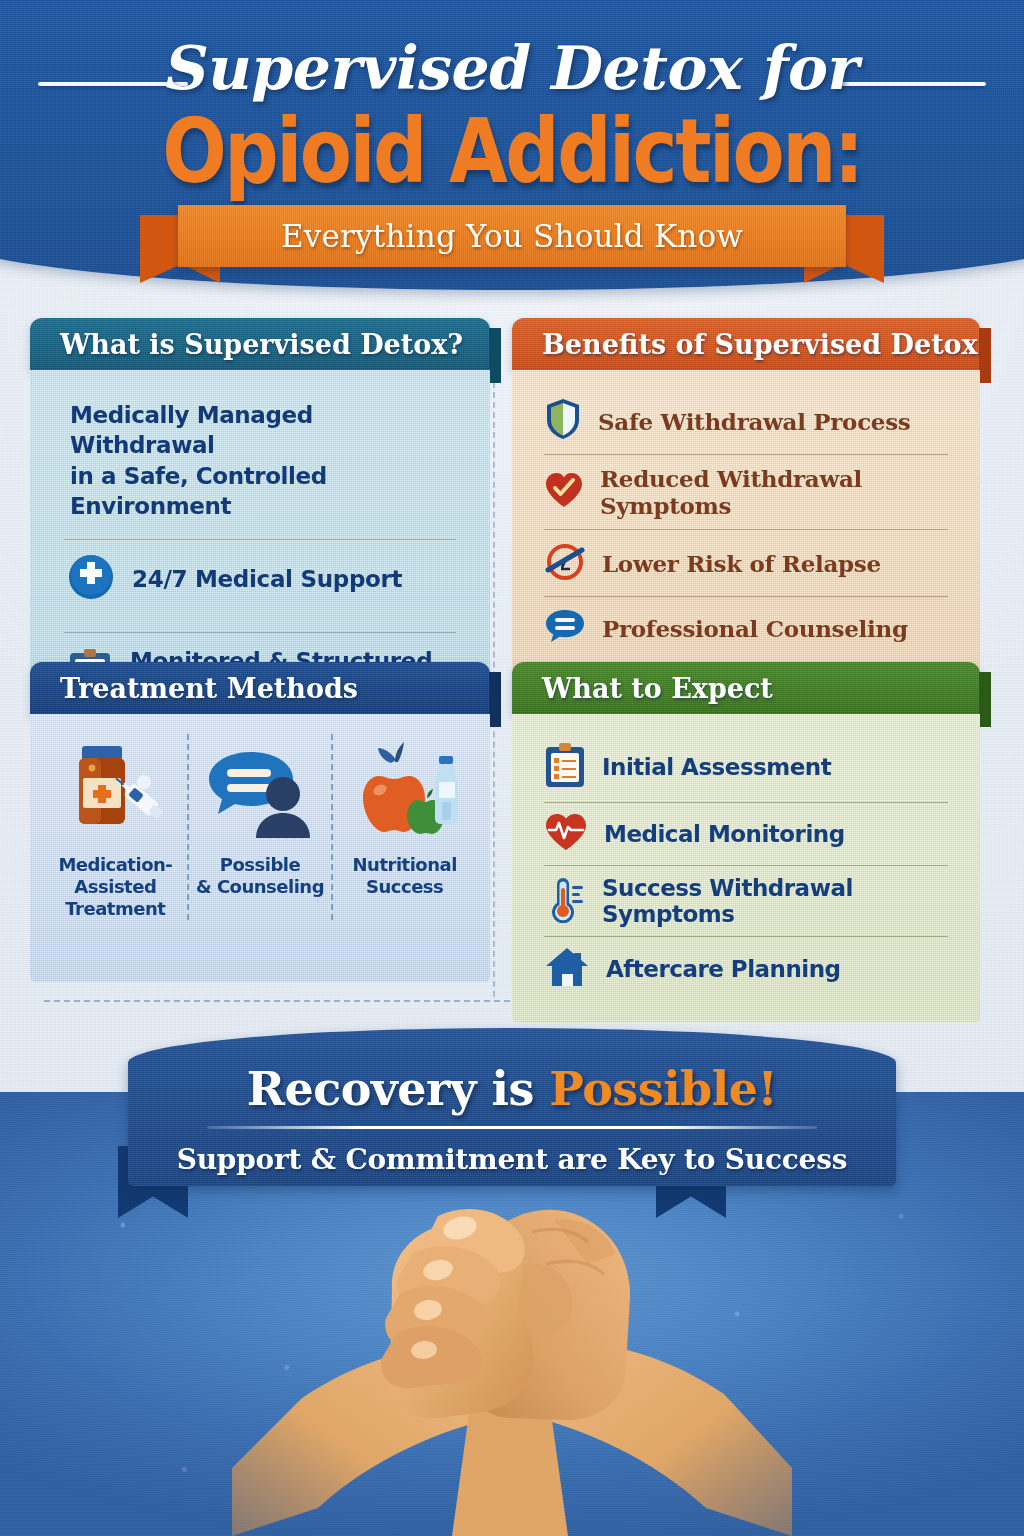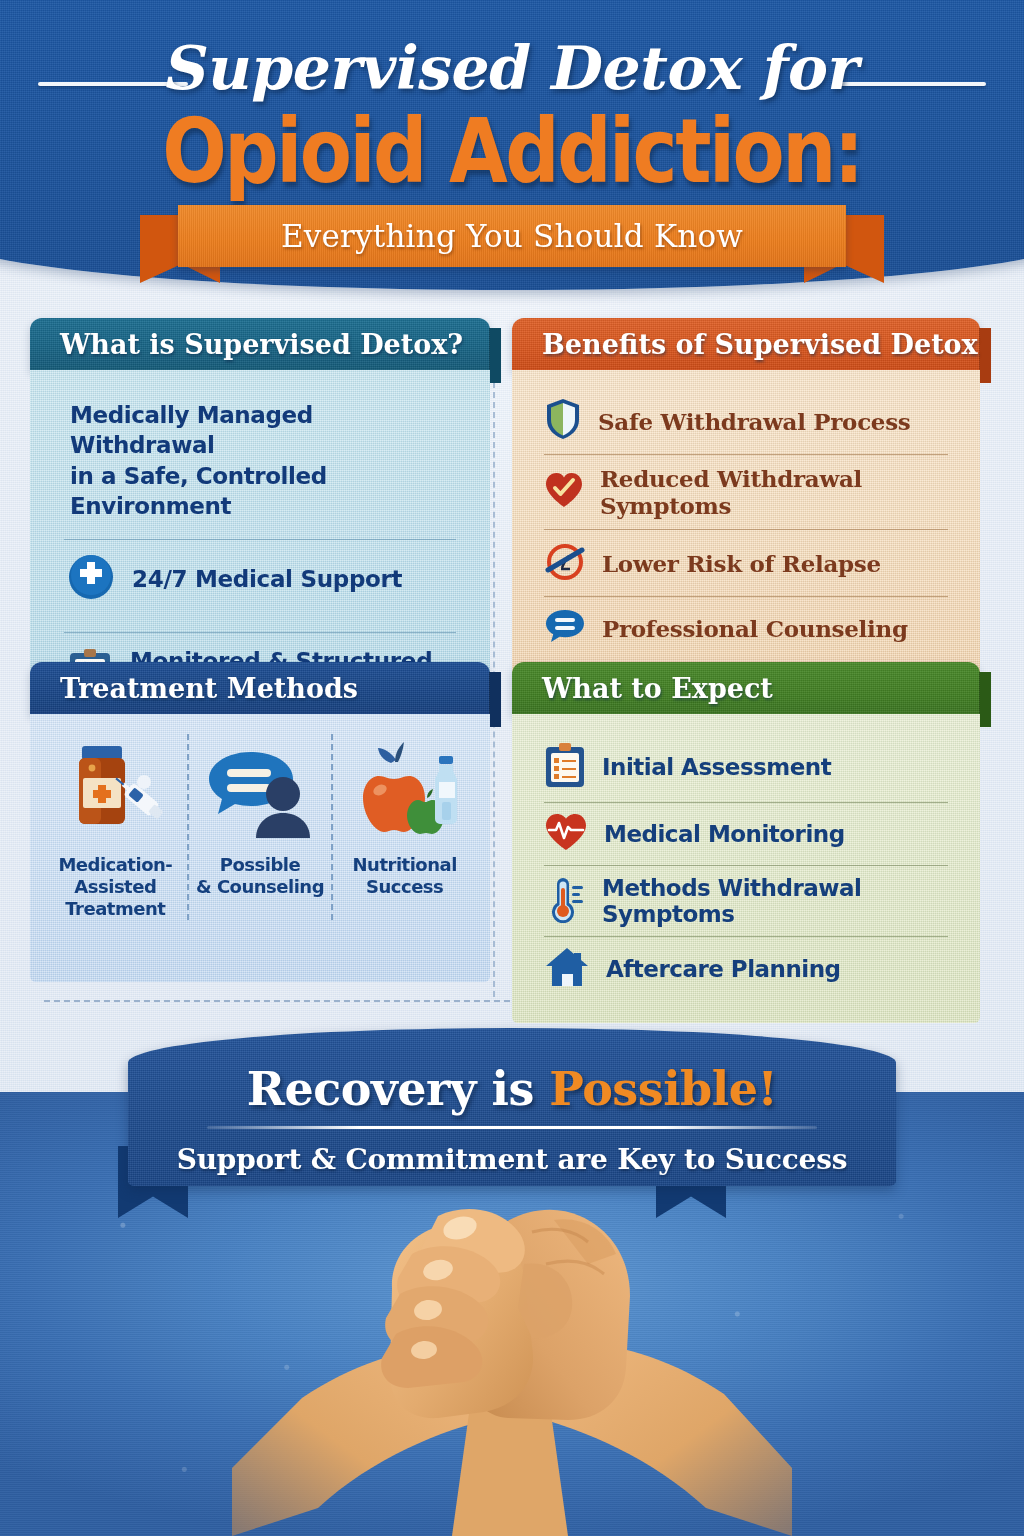--- a/index.html
+++ b/index.html
@@ -508,21 +508,21 @@
           <svg width="42" height="48" viewBox="0 0 42 48">
             <path d="M13 9a6 6 0 0 1 12 0v19a11 11 0 1 1-12 0z" fill="#1f5ea3"></path>
             <path d="M15.5 10a3.5 3.5 0 0 1 7 0v20a8 8 0 1 1-7 0z" fill="#cfe6f5"></path>
             <circle cx="19" cy="36" r="6" fill="#df5a1e"></circle>
             <rect x="17" y="13" width="4" height="22" rx="2" fill="#df5a1e"></rect>
             <rect x="28" y="11" width="11" height="3" rx="1.5" fill="#1f5ea3"></rect>
             <rect x="28" y="18" width="8" height="3" rx="1.5" fill="#1f5ea3"></rect>
             <rect x="28" y="25" width="11" height="3" rx="1.5" fill="#1f5ea3"></rect>
           </svg>
         </span>
-        <span class="erow-label">Methods Withdrawal Symptoms</span>
+        <span class="erow-label">Success Withdrawal Symptoms</span>
       </div>
       <div class="sep-green"></div>
 
       <div class="erow">
         <span>
           <svg width="46" height="42" viewBox="0 0 46 42">
             <path d="M23 2L2 20h6v20h30V20h6z" fill="#1f5ea3"></path>
             <rect x="30" y="7" width="7" height="10" fill="#1f5ea3"></rect>
             <rect x="18" y="28" width="11" height="12" fill="#eef5fb"></rect>
           </svg>

